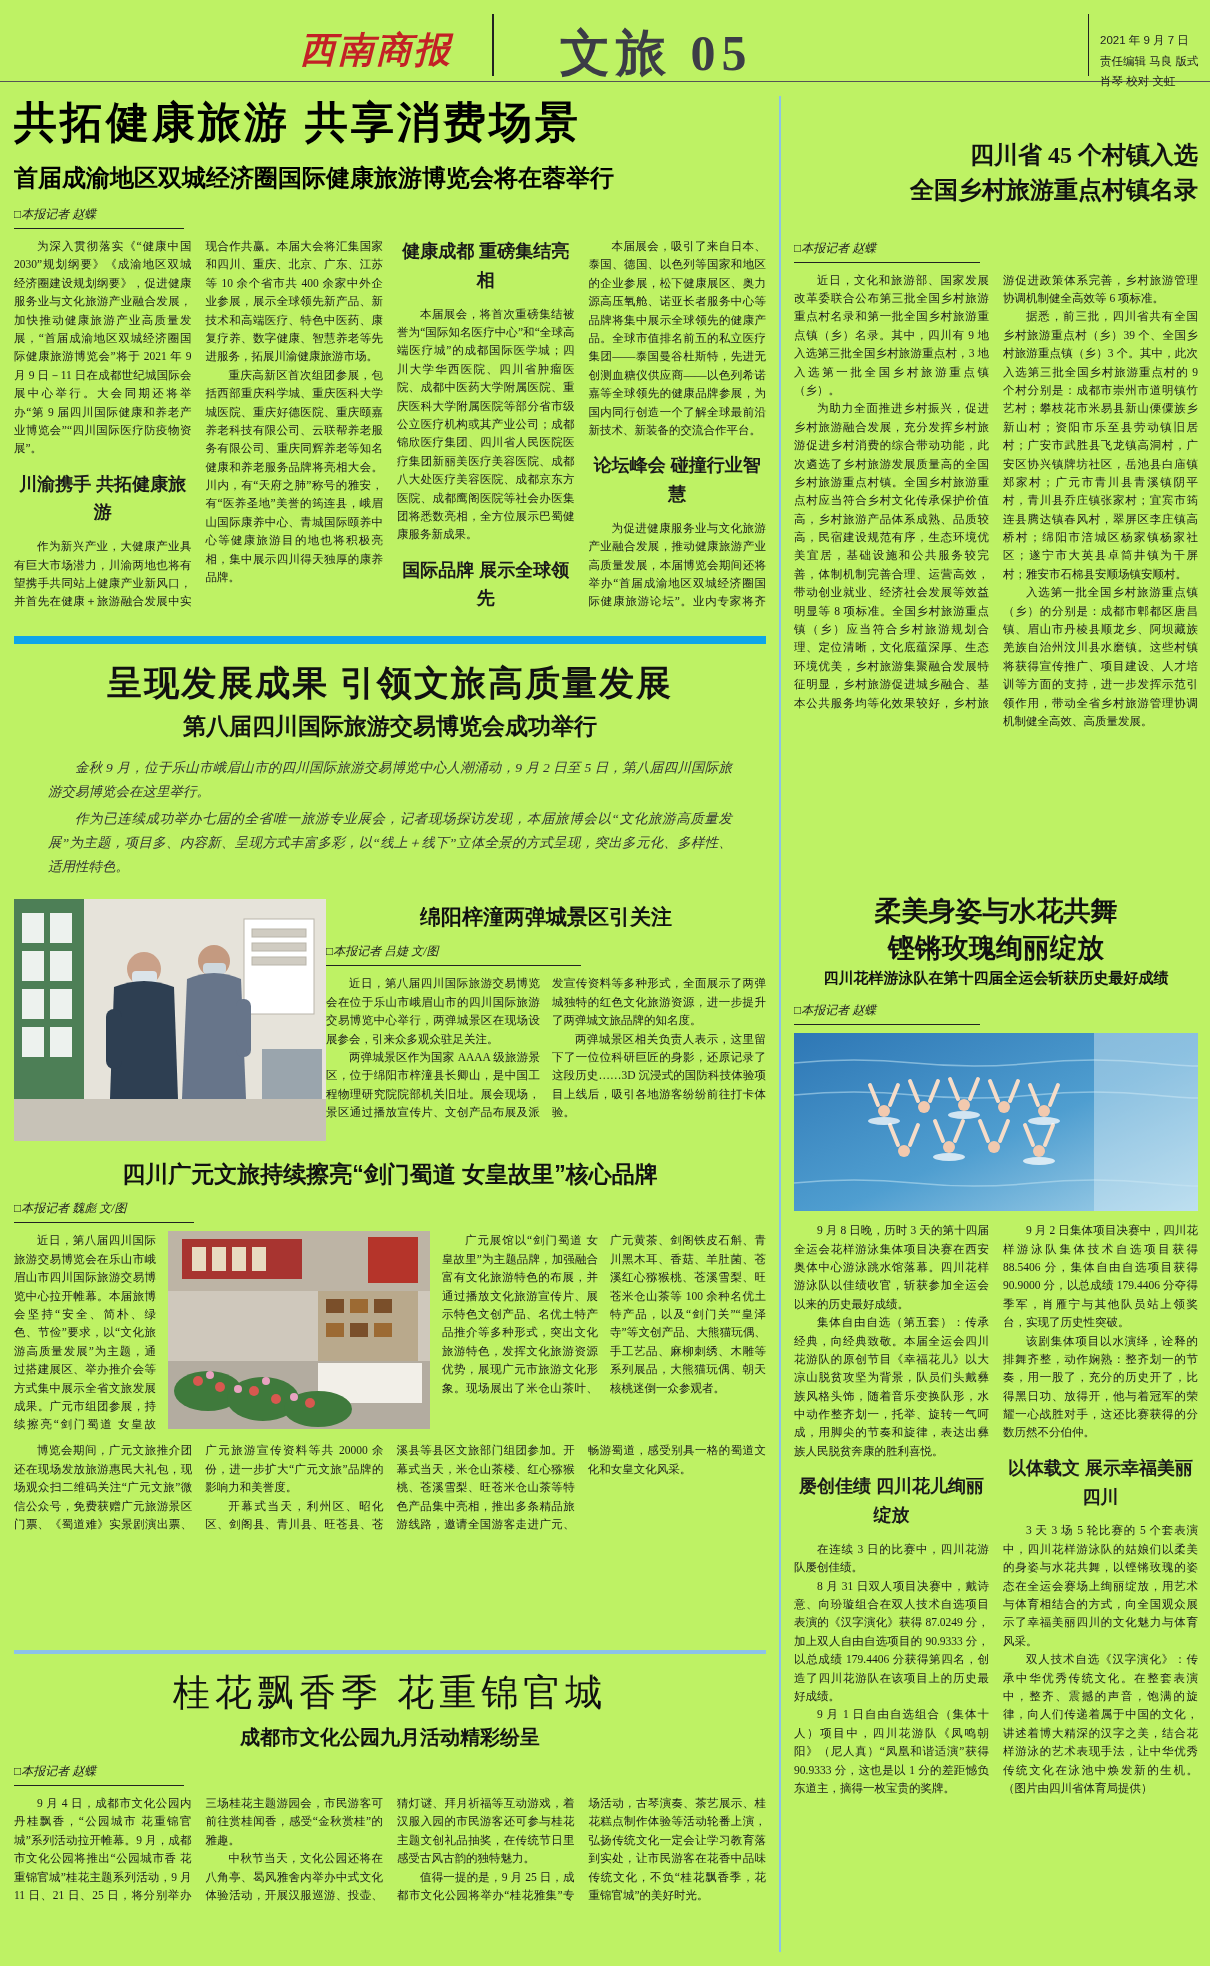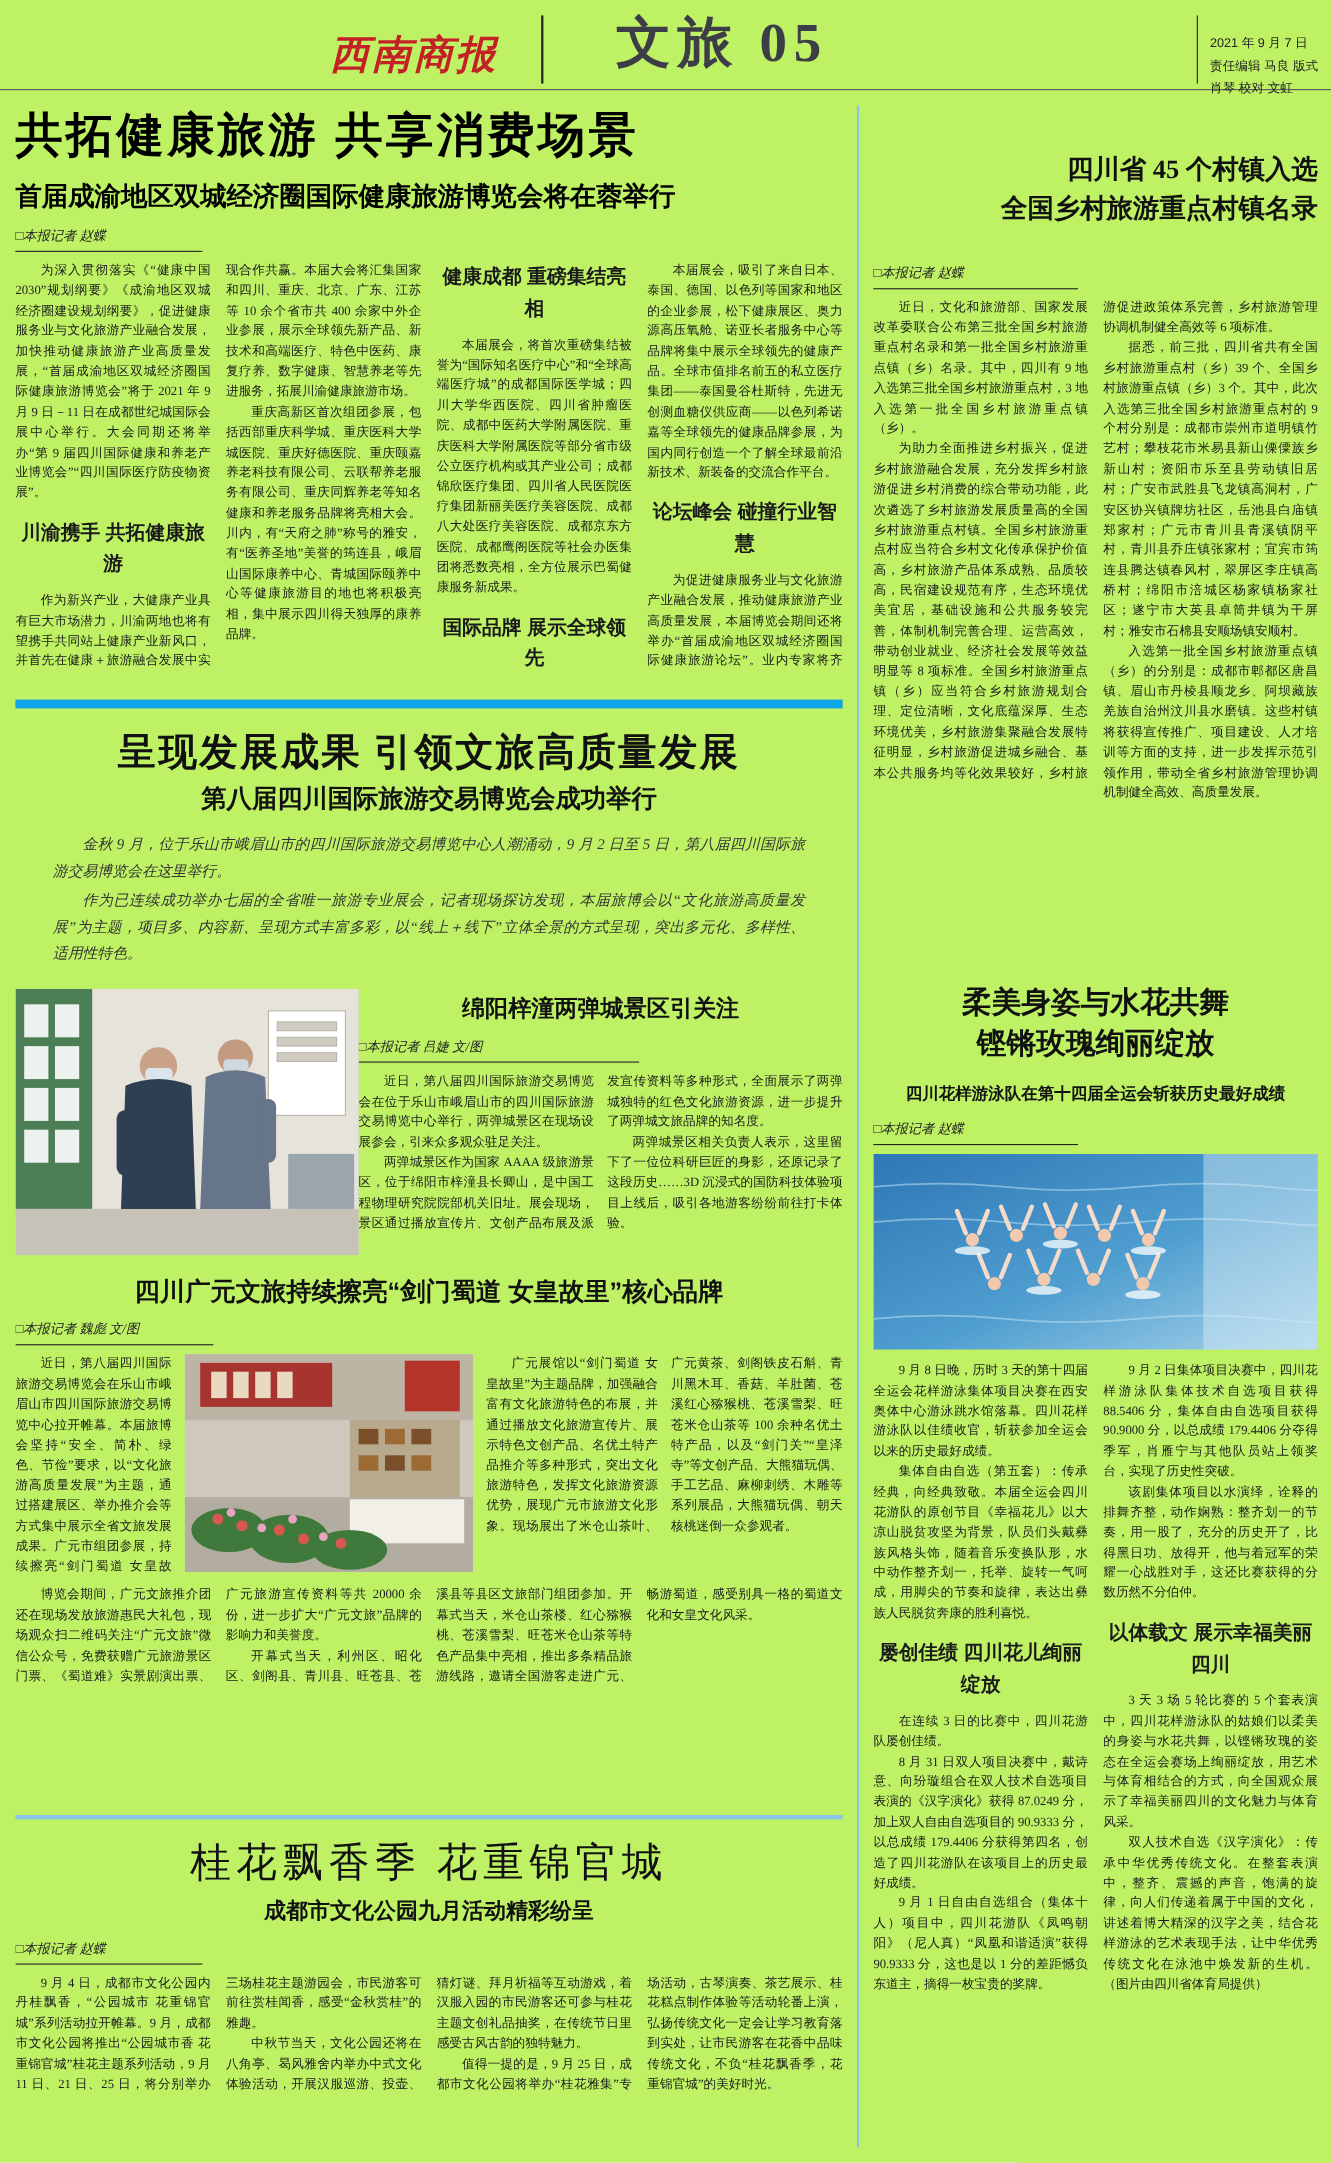--- a/index.html
+++ b/index.html
@@ -11,21 +11,21 @@
     overflow:hidden;
   }
   
   .masthead { position:absolute; left:0; top:0; width:1210px; height:82px;
     border-bottom:1px solid #555; }
   .logo { position:absolute; left:300px; top:26px; width:190px;
     font-size:36px; font-weight:900; font-style:italic; color:#c32126;
     font-family:"Liberation Serif", serif; letter-spacing:2px; white-space:nowrap; }
   .head-div1 { position:absolute; left:492px; top:14px; width:2px; height:62px; background:#222; }
   .head-div2 { position:absolute; left:1088px; top:14px; width:1px; height:62px; background:#222; }
-  .section-title { position:absolute; left:560px; top:5px; width:480px;
+  .section-title { position:absolute; left:560px; top:20px; width:480px;
     font-size:50px; font-weight:900; color:#3c3d46; letter-spacing:6px;
     font-family:"Liberation Serif", serif; }
   .date-block { position:absolute; left:1100px; top:30px; width:105px;
     font-size:11.5px; line-height:1.8; color:#222; font-family:"Liberation Sans", sans-serif; }
   
   .byline { font-size:12px; color:#222; padding-bottom:5px; margin-bottom:8px;
     border-bottom:1px solid #222; width:58%; font-style:italic; }
   .bodytext { font-size:11.5px; line-height:1.6; text-align:justify; color:#1a1a1a; overflow:hidden; }
   .bodytext p { margin:0; text-indent:2em; }
   .bodytext h4.inline-head { text-align:center; font-weight:bold; font-size:18px;
@@ -40,21 +40,21 @@
   .top-body { column-count:4; column-gap:14px; height:386px; }
   
   .v-divider { position:absolute; left:779px; top:96px; width:2px; height:1856px; background:#8cc3e8; }
   
   .sidebar { position:absolute; left:794px; top:96px; width:404px; }
   .village-headline { font-size:24px; font-weight:900; text-align:right;
     line-height:1.45; margin:42px 0 32px; font-family:"Liberation Serif", serif; }
   .sidebar .byline { width:46%; }
   .village-body { column-count:2; column-gap:14px; height:596px; }
   .swim-headline { font-size:27px; font-weight:900; text-align:center; line-height:1.4;
-    margin:26px 0 17px; font-family:"Liberation Serif", serif; }
+    margin:26px 0 1px; font-family:"Liberation Serif", serif; }
   .swim-subtitle { font-size:15px; font-weight:bold; text-align:center; margin:0 0 14px;
     font-family:"Liberation Sans", sans-serif; }
   .swim-photo { width:404px; height:178px; margin:4px 0 10px; display:block; }
   .swim-body { column-count:2; column-gap:14px; height:676px; }
   
   .feature-box { position:absolute; left:14px; top:636px; width:752px; height:1002px;
     border-top:8px solid #0ea5e9; overflow:hidden; }
   .feature-title { text-align:center; font-size:35px; font-weight:900; letter-spacing:2px;
     margin:16px 0 4px; font-family:"Liberation Serif", serif; }
   .feature-subtitle { text-align:center; font-size:23px; font-weight:bold; margin:0 0 14px;

